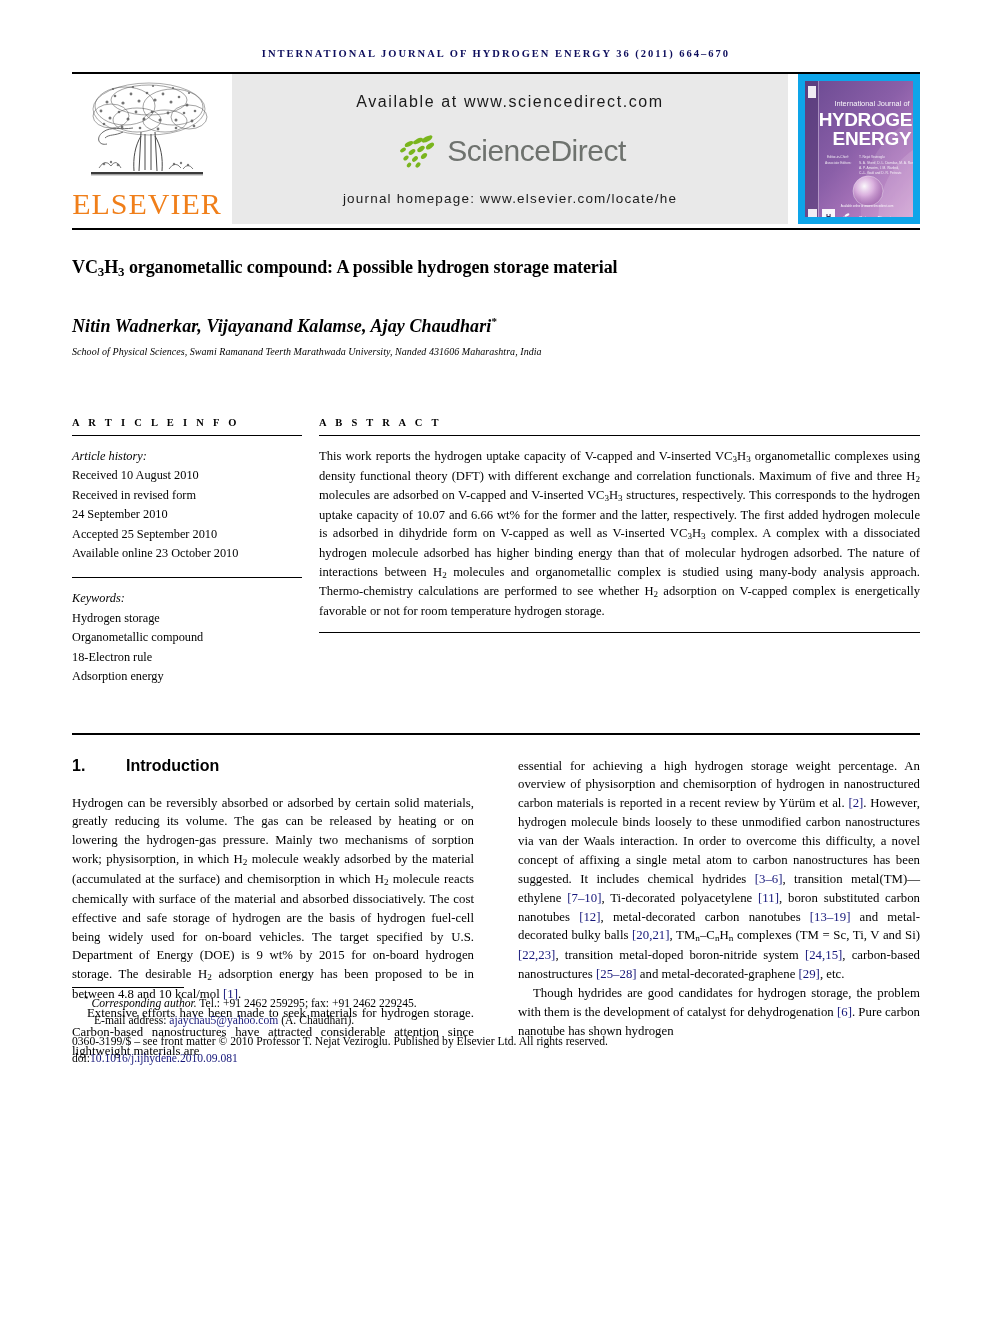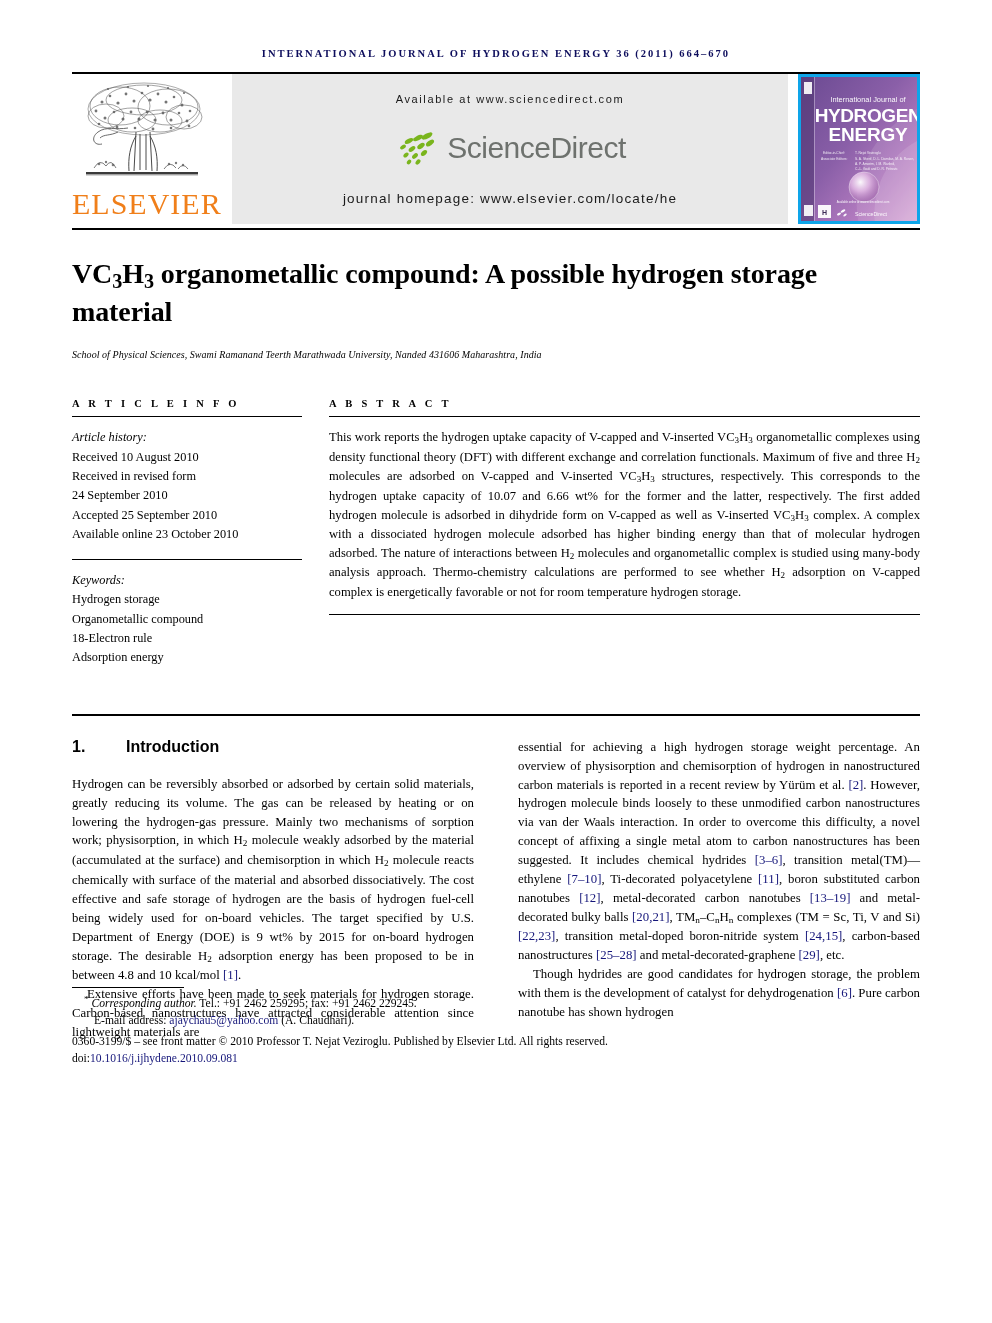--- a/index.html
+++ b/index.html
@@ -38,20 +38,21 @@
     align-items: stretch;
     height: 150px;
     margin-top: 0px;
   }
   .elsevier-logo {
     width: 150px;
     flex: 0 0 150px;
     display: flex;
     flex-direction: column;
     justify-content: flex-start;
+    align-items: center;
     padding-top: 2px;
   }
   .tree-box { width: 140px; height: 112px; }
   .elsevier-word {
     color: #F07F1A;
     font-size: 30px;
     letter-spacing: 1px;
     font-family: "Liberation Serif", serif;
     line-height: 1;
     margin-top: 1px;
@@ -62,51 +63,51 @@
     margin-left: 10px;
     margin-right: 10px;
     display: flex;
     flex-direction: column;
     align-items: center;
     justify-content: space-between;
     padding: 19px 0 18px 0;
     font-family: "Liberation Sans", sans-serif;
   }
   .sd-avail {
-    font-size: 11px;
+    font-size: 16px;
     letter-spacing: 1.6px;
     color: #1a1a1a;
     text-align: right;
   }
   .sd-logo-row { display: flex; align-items: center; gap: 7px; }
   .sd-leaves { width: 46px; height: 34px; }
   .sd-word {
     font-size: 30px;
     color: #6e726e;
     font-family: "Liberation Sans", sans-serif;
     letter-spacing: -0.5px;
   }
   .sd-home {
     font-size: 13.5px;
     letter-spacing: 1.2px;
     color: #1a1a1a;
   }
   .cover-thumb {
     width: 122px;
     flex: 0 0 122px;
-    border: 3px solid #0ea5e9;
+    border: 7px solid #0ea5e9;
     position: relative;
     overflow: hidden;
     background: #6d4a8e;
   }
   .rule-bottom { border-top: 2.5px solid #000; margin-top: 4px; }
 
   
   .title {
-    font-size: 28px;
+    font-size: 18px;
     font-weight: bold;
     line-height: 1.30;
     margin-top: 26px;
     letter-spacing: -0.1px;
   }
   .authors {
     font-size: 18px;
     font-style: italic;
     font-weight: bold;
     margin-top: 34px;
@@ -116,22 +117,22 @@
   .affil {
     font-size: 10px;
     font-style: italic;
     margin-top: 9px;
     letter-spacing: 0.05px;
   }
 
   
   .infoabs {
     display: flex;
-    margin-top: 38px;
-    gap: 27px;
+    margin-top: 60px;
+    gap: 17px;
   }
   .col-info { width: 230px; flex: 0 0 230px; }
   .col-abs  { flex: 1 1 auto; }
   .sechead {
     font-size: 10.5px;
     font-weight: bold;
     letter-spacing: 3.3px;
     font-family: "Liberation Serif", serif;
   }
   .thinrule { border-top: 1.6px solid #000; margin-top: 7px; margin-bottom: 11px; }
@@ -362,20 +363,21 @@
           </g>
           <text x="70" y="139" text-anchor="middle" fill="#ffffff" font-family="Liberation Sans, sans-serif" font-size="5.2">ScienceDirect</text>
         </g>
       </svg>
     </div>
   </div>
   <div class="rule-bottom"></div>
 
   <h1 class="title">VC<sub>3</sub>H<sub>3</sub> organometallic compound: A possible hydrogen storage material</h1>
 
+  <div class="authors"><span>Nitin Wadnerkar, Vijayanand Kalamse, Ajay Chaudhari</span><sup>*</sup></div>
   <div class="affil">School of Physical Sciences, Swami Ramanand Teerth Marathwada University, Nanded 431606 Maharashtra, India</div>
 
   <div class="infoabs">
 
     <div class="col-info">
       <div class="sechead">A R T I C L E   I N F O</div>
       <div class="thinrule"></div>
       <div class="info-block">
         <div class="lbl">Article history:</div>
         <div class="val">Received 10 August 2010</div>

